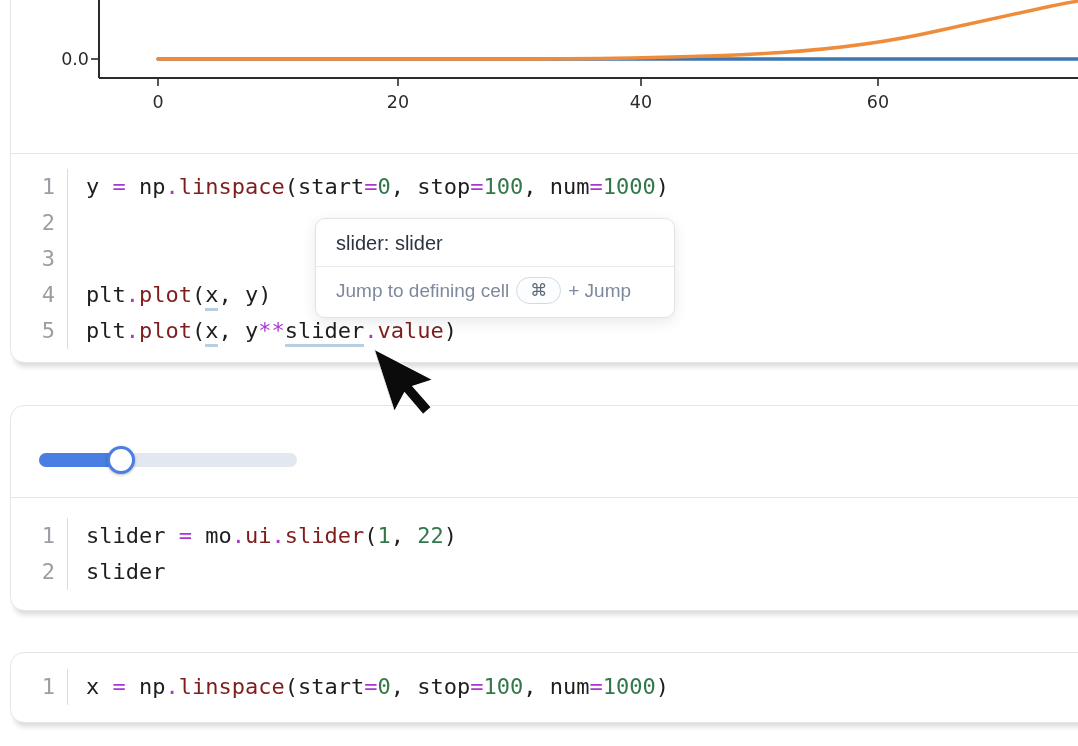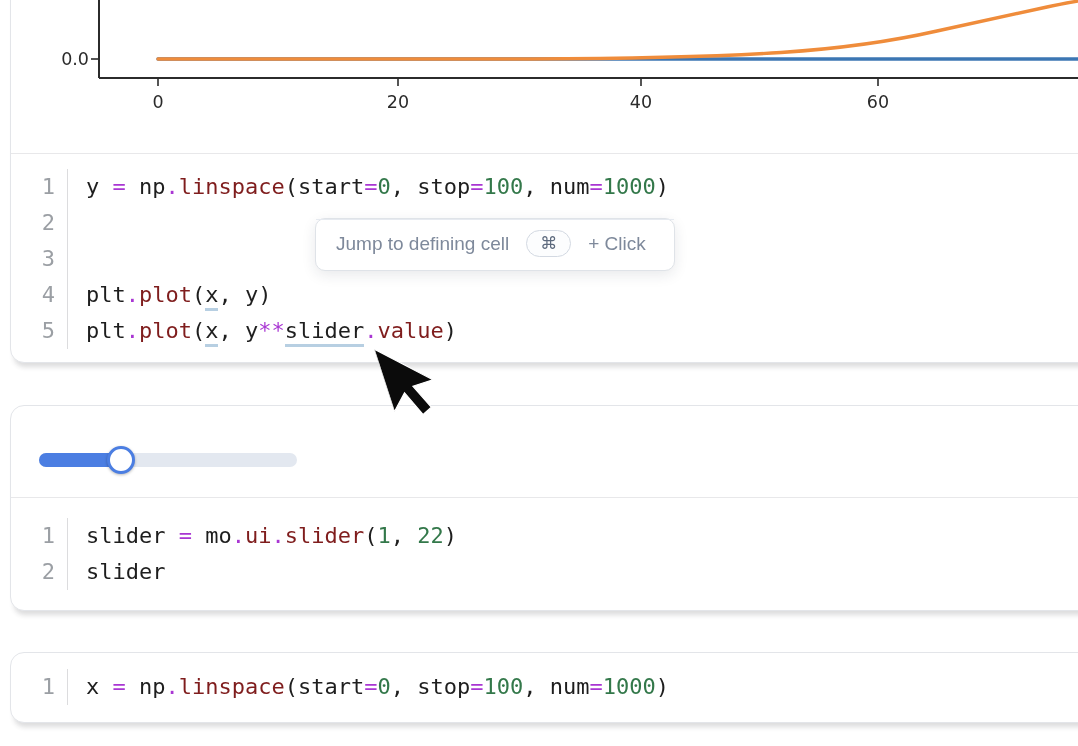--- a/index.html
+++ b/index.html
@@ -33,21 +33,21 @@
   .tok-n{color:#33784a;}
   .tok-u{color:#1e1e1e;border-bottom:3.5px solid #b7cfe2;padding-bottom:1px;}
   
   #tooltip{
     position:absolute;left:315px;top:218px;width:360px;z-index:30;
     background:#fff;border:1px solid #dfe3e8;border-radius:10px;
     box-shadow:0 4px 14px rgba(30,40,60,.10);box-sizing:border-box;
   }
   #tooltip .tt-title{padding:13px 20px 11px;font-size:20px;color:#2c3340;}
   #tooltip .tt-divider{border-top:1px solid #e6eaf0;height:0;}
-  #tooltip .tt-row{display:flex;align-items:center;gap:17px;padding:10px 20px 13px;font-size:19px;color:#7e899b;}
+  #tooltip .tt-row{display:flex;align-items:center;gap:7px;padding:10px 20px 13px;font-size:19px;color:#7e899b;}
   .kbd-pill{
     display:inline-flex;align-items:center;justify-content:center;
     border:1.5px solid #d3d9e2;border-radius:15px;background:#fcfdfe;
     padding:2px 13px;font-size:17px;color:#5d6a7e;line-height:21px;
   }
   
   #cell2{top:405px;height:206px;}
   #out2{height:92px;}
   .slider-track{position:absolute;left:28px;top:47px;width:258px;height:14px;border-radius:7px;background:#e3e8f0;}
   .slider-fill{position:absolute;left:0;top:0;height:14px;border-radius:7px;background:#4b7ee2;}
@@ -96,25 +96,26 @@
         <div>2</div>
         <div>3</div>
         <div>4</div>
         <div>5</div>
       </div>
     <div class="code-lines"><div class="code-line"><span class="tok-v">y </span><span class="tok-o">=</span><span class="tok-v"> np</span><span class="tok-o">.</span><span class="tok-f">linspace</span><span class="tok-v">(start</span><span class="tok-o">=</span><span class="tok-n">0</span><span class="tok-v">, stop</span><span class="tok-o">=</span><span class="tok-n">100</span><span class="tok-v">, num</span><span class="tok-o">=</span><span class="tok-n">1000</span><span class="tok-v">)</span></div><div class="code-line">&nbsp;</div><div class="code-line">&nbsp;</div><div class="code-line"><span class="tok-v">plt</span><span class="tok-o">.</span><span class="tok-f">plot</span><span class="tok-v">(</span><span class="tok-u">x</span><span class="tok-v">, y)</span></div><div class="code-line"><span class="tok-v">plt</span><span class="tok-o">.</span><span class="tok-f">plot</span><span class="tok-v">(</span><span class="tok-u">x</span><span class="tok-v">, y</span><span class="tok-o">**</span><span class="tok-u">slider</span><span class="tok-o">.</span><span class="tok-f">value</span><span class="tok-v">)</span></div></div>
   </div>
 </div>
 
 <div id="tooltip">
+  <div class="tt-title">slider: slider</div>
   <div class="tt-divider"></div>
   <div class="tt-row">
     <span>Jump to defining cell</span>
     <span class="kbd-pill">⌘</span>
-    <span>+ Click</span>
+    <span>+ Jump</span>
   </div>
 </div>
 
 <div id="cursor">
   <svg width="50" height="82" viewBox="0 0 50 82">
     <path d="M0 0 L0 66 L15.5 51 L26.5 77.5 L36.5 73 L25.5 47.5 L46.5 47.5 Z" fill="#0b0b0b" stroke="#fff" stroke-width="1.2"></path>
   </svg>
 </div>
 
 <div class="cell" id="cell2">

